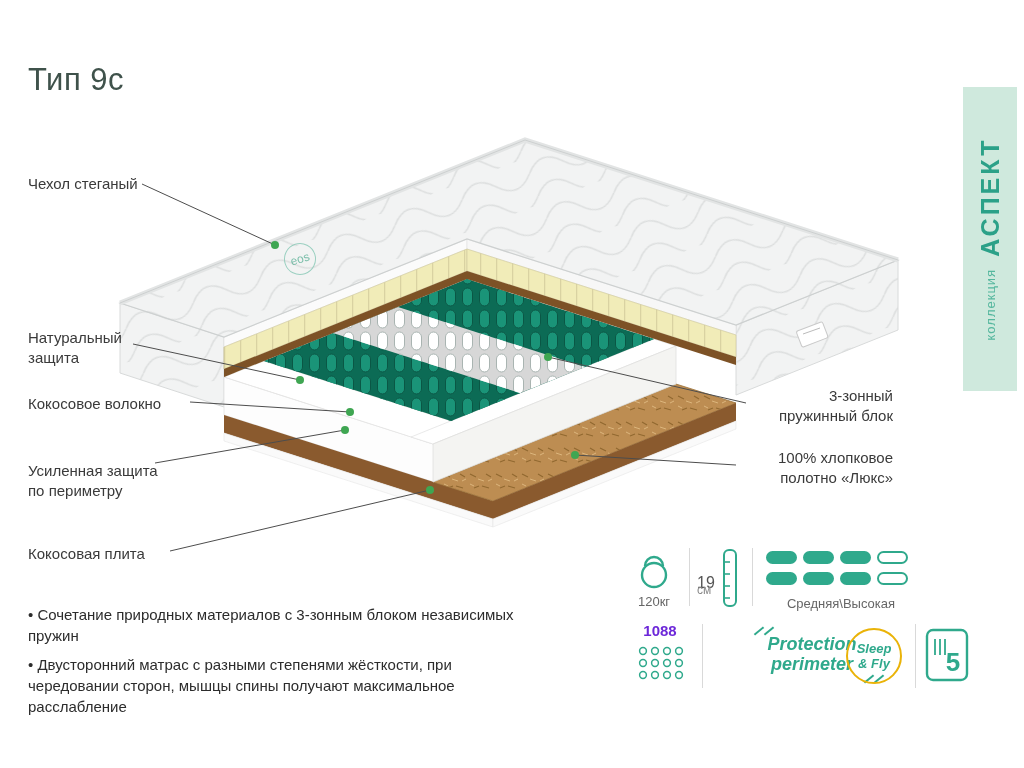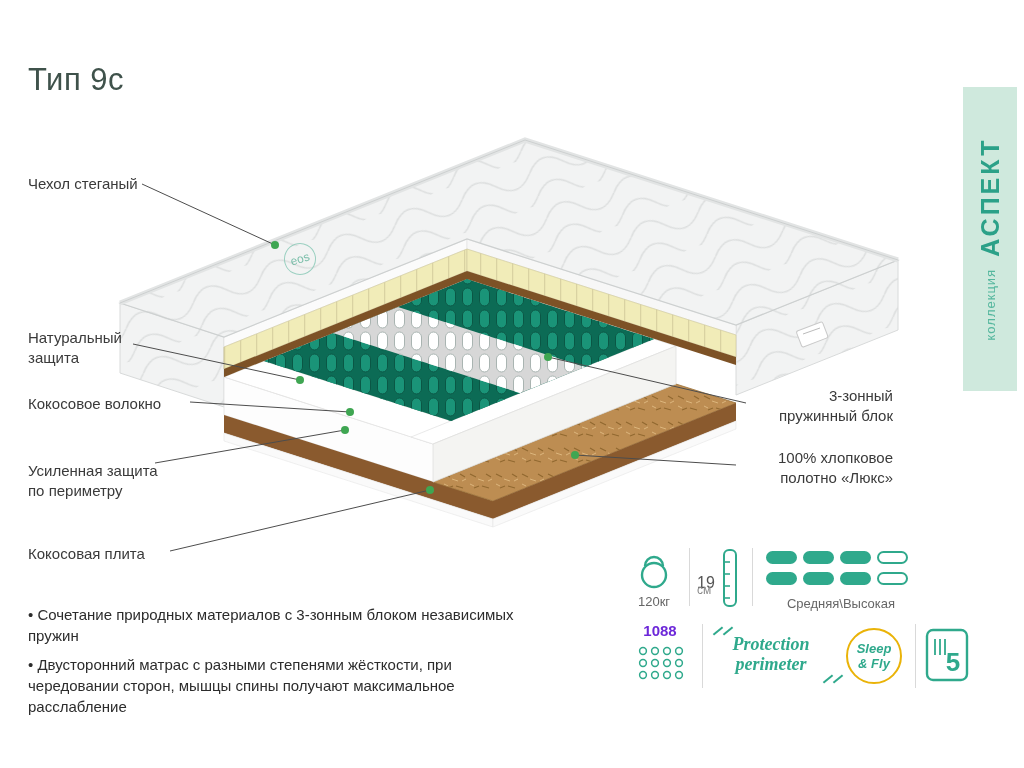--- a/index.html
+++ b/index.html
@@ -212,21 +212,21 @@
         <circle cx="45" cy="19" r="3.4"></circle>
       <circle cx="9" cy="31" r="3.4"></circle>
         <circle cx="21" cy="31" r="3.4"></circle>
         <circle cx="33" cy="31" r="3.4"></circle>
         <circle cx="45" cy="31" r="3.4"></circle>
     </g>
   </svg>
 
   <div class="abs vdiv" style="left:702px;top:624px;height:64px;"></div>
 
-  <div class="abs prot" style="left:706px;top:634px;font-family:Liberation Serif, serif;">
+  <div class="abs prot" style="left:747px;top:634px;">
     <span class="slash" style="left:6px;top:-4px;"></span>
     <span class="slash" style="left:16px;top:-4px;"></span>
     <div class="l1">Protection</div>
     <div class="l2">perimeter</div>
     <span class="slash" style="right:2px;bottom:-6px;"></span>
     <span class="slash" style="right:-8px;bottom:-6px;"></span>
   </div>
 
   <div class="abs sf-circle" style="left:846px;top:628px;">
     <div>Sleep</div>

